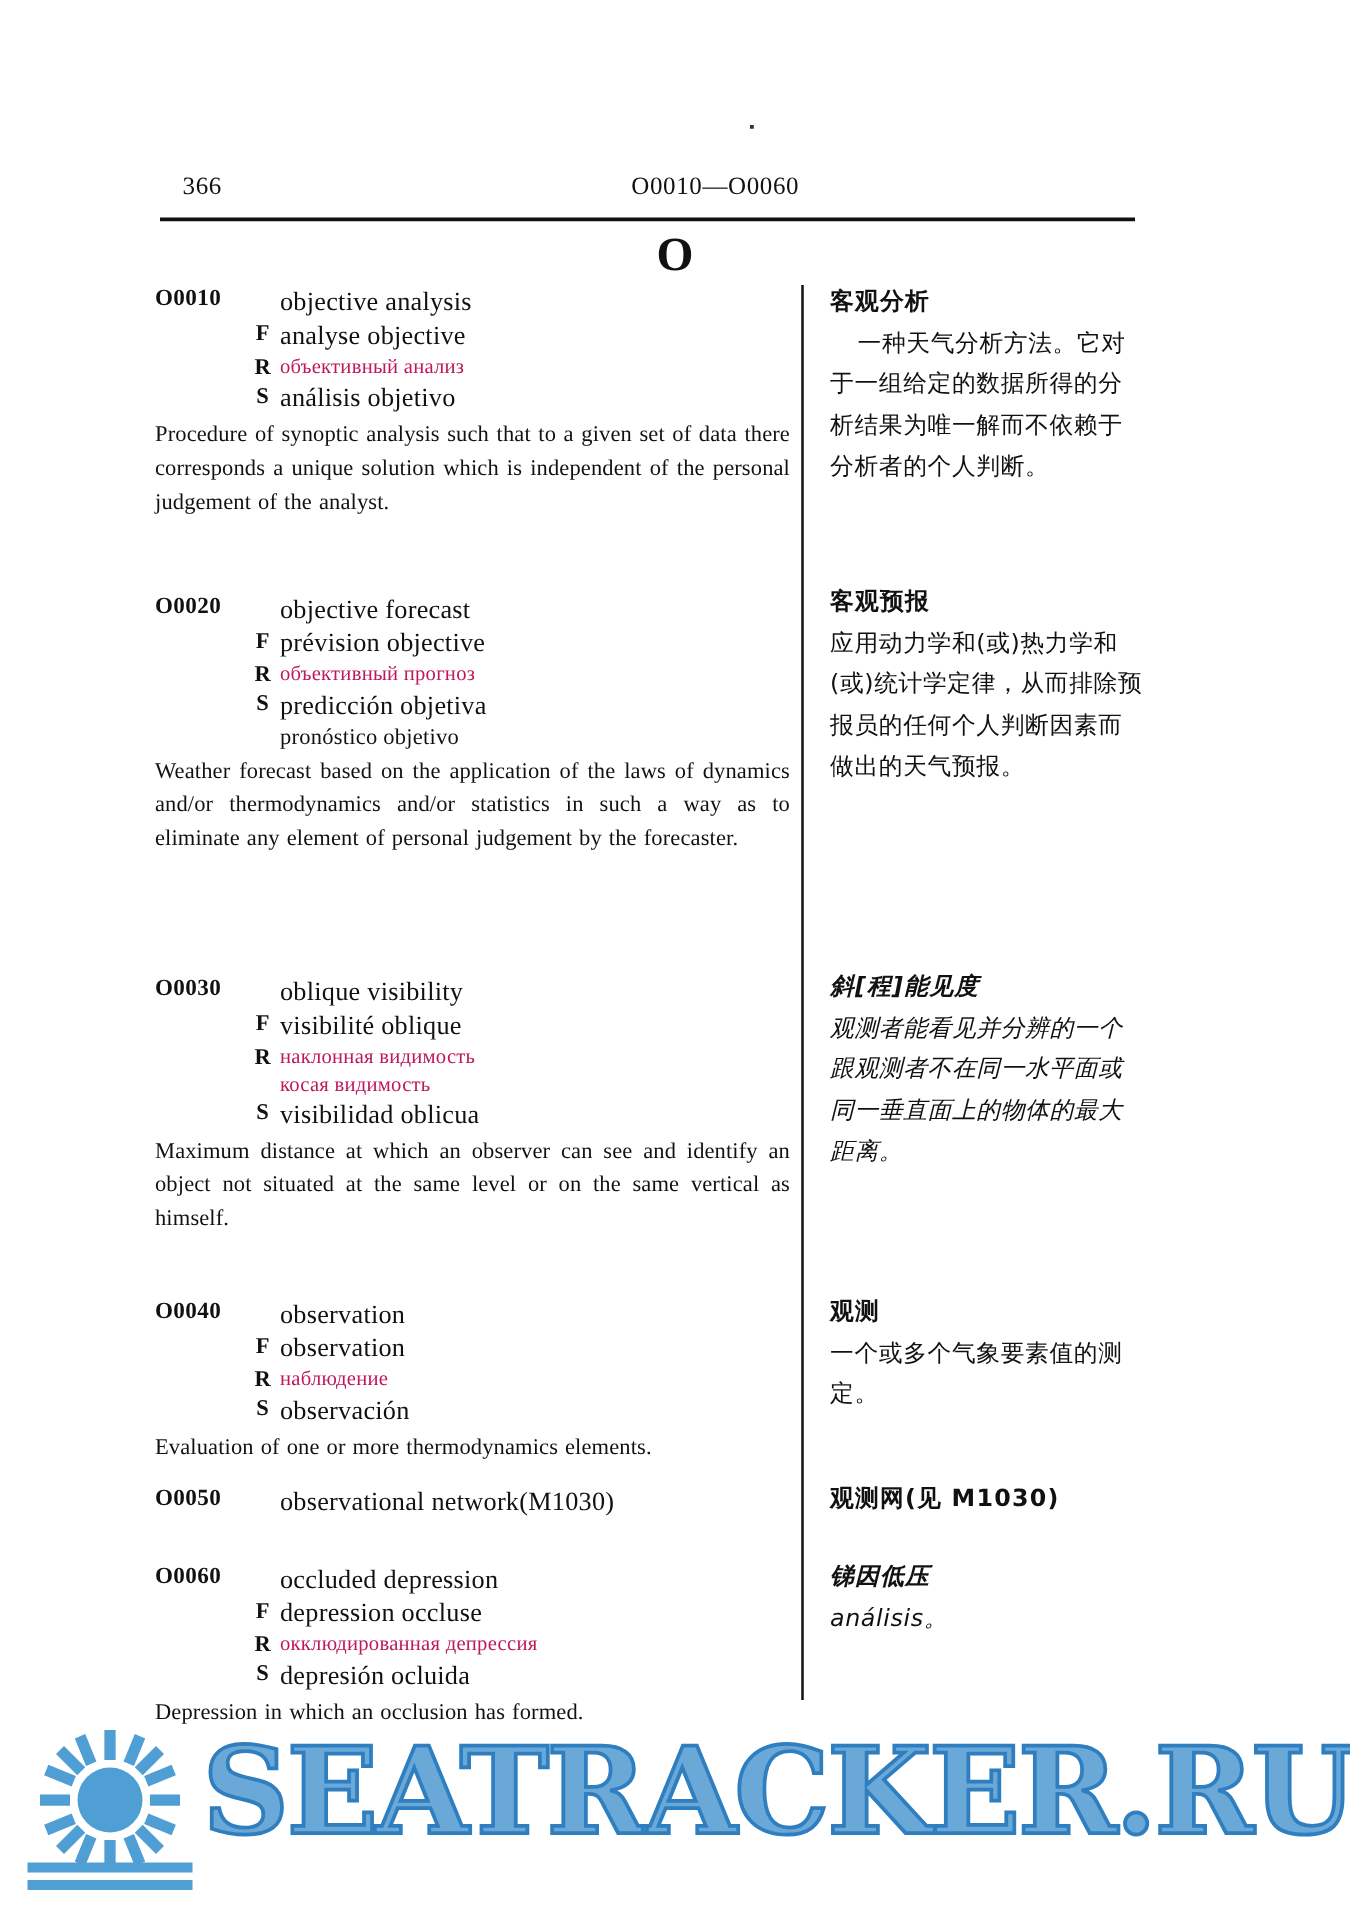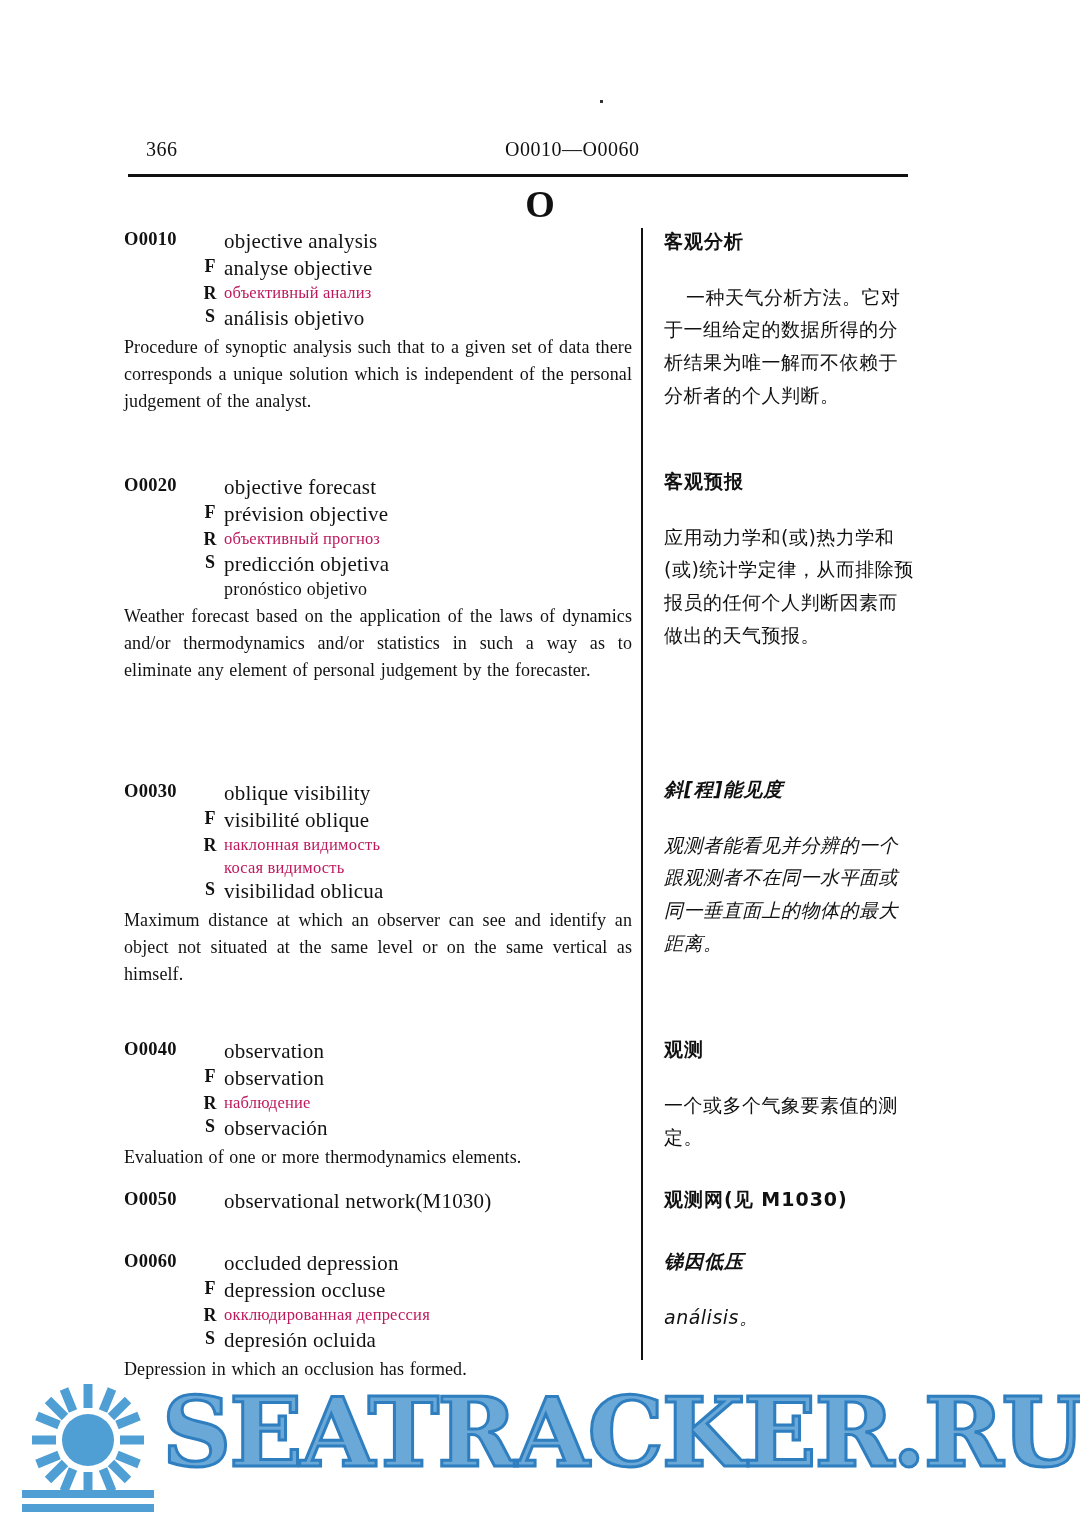--- a/index.html
+++ b/index.html
@@ -160,21 +160,21 @@
     font-family: "DejaVu Sans", sans-serif;
     font-weight: bold;
     letter-spacing: 1px;
     line-height: 1.4;
   }
   .cn-body {
     font-size: 19px;
     font-family: "DejaVu Sans", sans-serif;
     line-height: 1.72;
     letter-spacing: 0.5px;
-    margin-top: 26px;
+    margin-top: 4px;
   }
   .cn-body.indent {
     text-indent: 22px;
   }
 
   
   .watermark {
     position: absolute;
     left: 0;
     top: 1368px;

